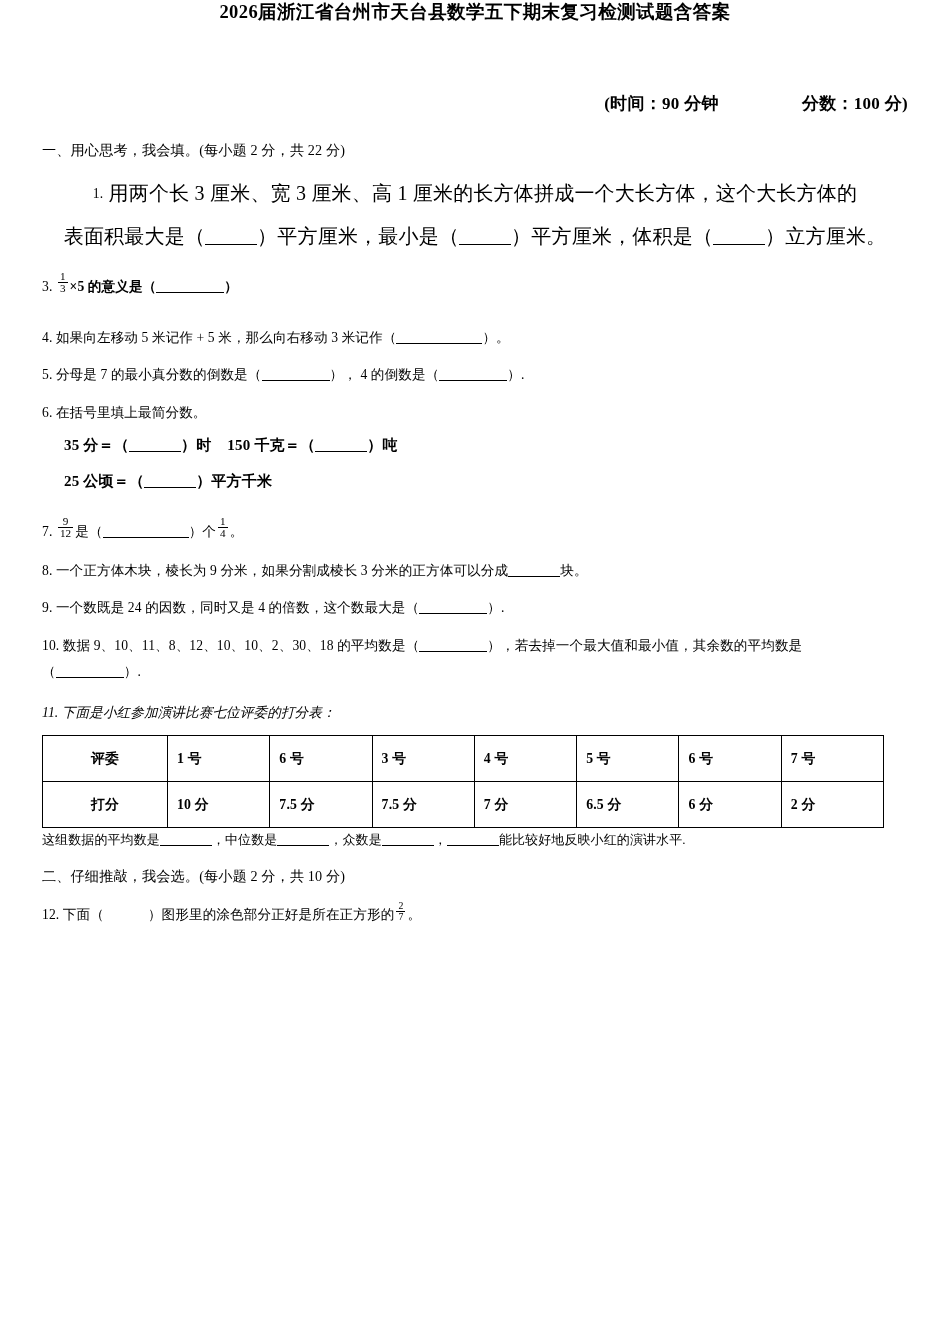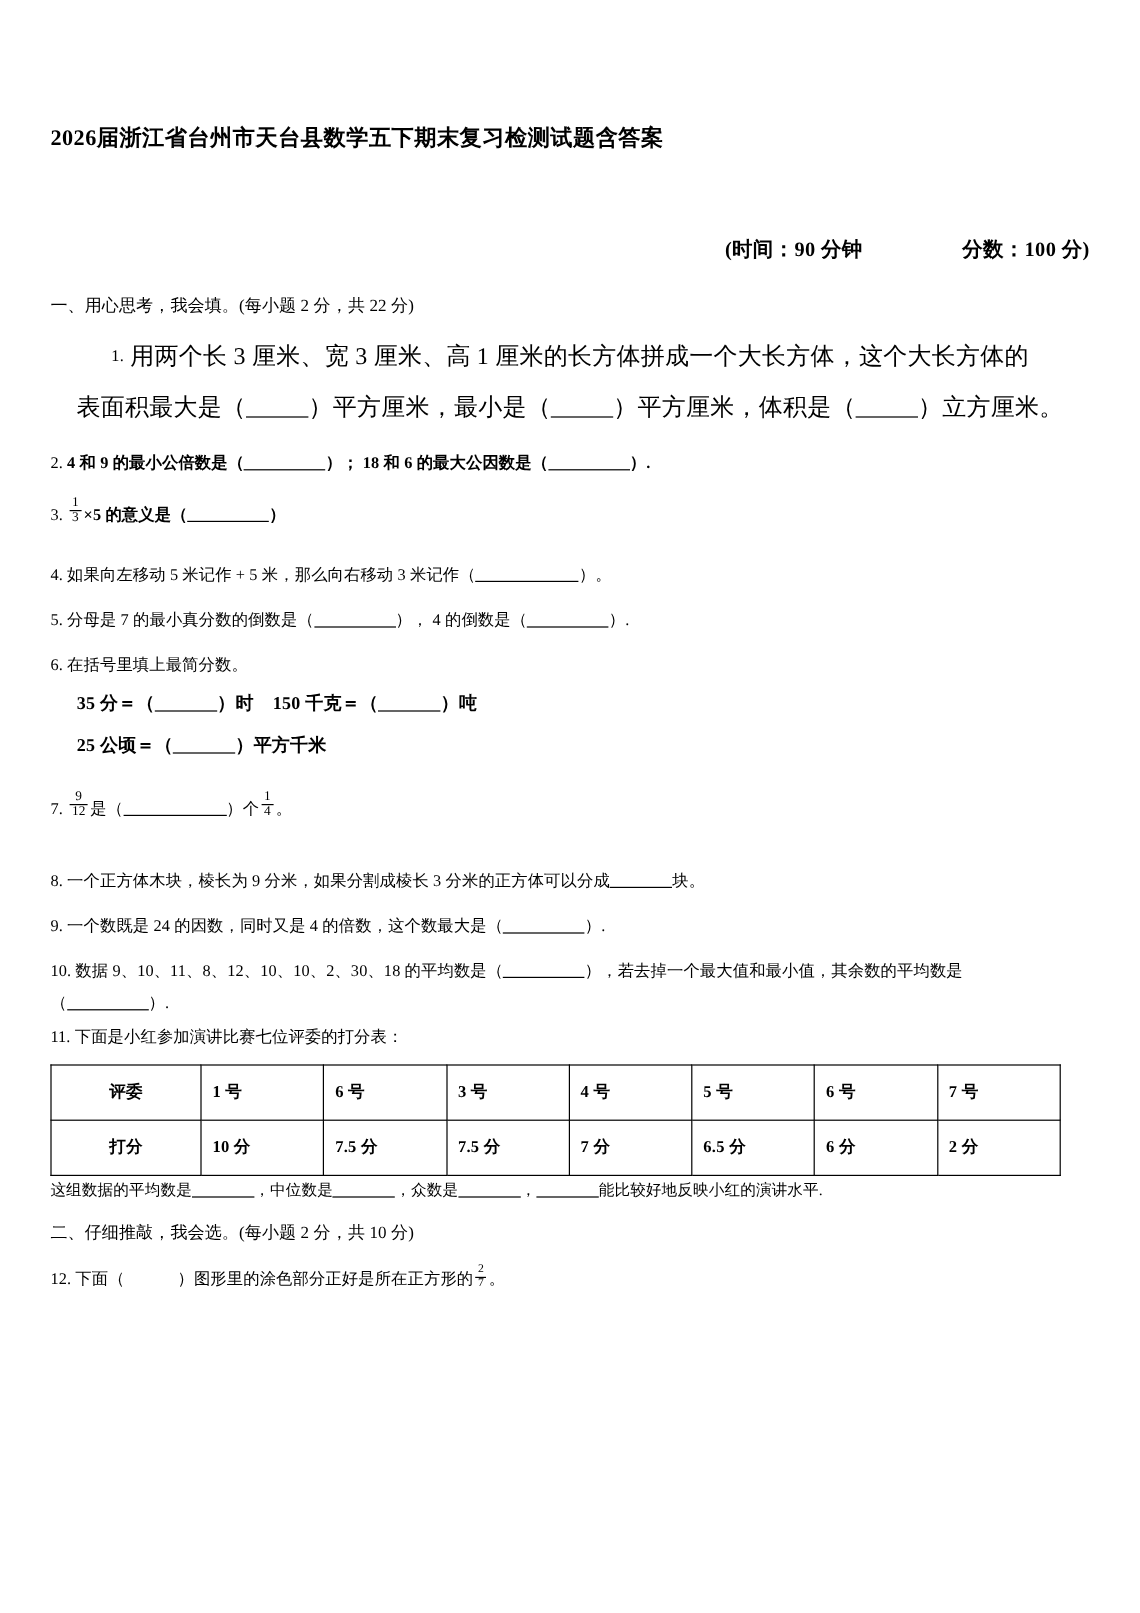--- a/index.html
+++ b/index.html
@@ -18,24 +18,24 @@
   .page {
     width: 950px;
     height: 1344px;
     position: relative;
     box-sizing: border-box;
     padding: 0 42px;
   }
 
   
   .doc-title {
+    text-align: center;
     font-size: 18.5px;
     font-weight: bold;
     letter-spacing: 0.4px;
-    padding-top: 104px;
     line-height: 1.3;
   }
   .meta-line {
     text-align: right;
     font-size: 17px;
     font-weight: bold;
     margin-top: 68px;
     letter-spacing: 0.3px;
   }
   .meta-line .gap {
@@ -157,24 +157,20 @@
 
   <div class="sec-head">一、用心思考，我会填。(每小题 2 分，共 22 分)</div>
 
   <div class="q-big">
     <span class="num">1.</span>
     <span>用两个长 3 厘米、宽 3 厘米、高 1 厘米的长方体拼成一个大长方体，这个大长方体的</span>
     <br>
     <span>表面积最大是（</span><span class="blank-m"></span><span>）平方厘米，最小是（</span><span class="blank-m"></span><span>）平方厘米，体积是（</span><span class="blank-m"></span><span>）立方厘米。</span>
   </div>
 
-  <div class="q">
-    <span class="num">2.</span>
-    <b class="bn">4 和 9 的最小公倍数是（</b><span class="blank-l"></span><b class="bn">）；  18 和 6 的最大公因数是（</b><span class="blank-l"></span><b class="bn">）.</b>
-  </div>
 
   <div class="q" style="margin-top:16px;">
     <span class="num">3.</span>
     <span class="frac"><span class="n">1</span><span class="d">3</span></span><b class="bn">×5 的意义是（</b><span class="blank-l"></span><b class="bn">）</b>
   </div>
 
   <div class="q" style="margin-top:24px;">
     <span class="num">4.</span>
     <span>如果向左移动 5 米记作 + 5 米，那么向右移动 3 米记作（</span><span class="blank-xl"></span><span>）。</span>
   </div>
@@ -195,38 +191,38 @@
 
   <div class="sub">
     <span>25 公顷＝（</span><span class="blank-m"></span><span>）平方千米</span>
   </div>
 
   <div class="q" style="margin-top:22px;">
     <span class="num">7.</span>
     <span class="frac"><span class="n">9</span><span class="d">12</span></span><span>是（</span><span class="blank-xl"></span><span>）个</span><span class="frac"><span class="n">1</span><span class="d">4</span></span><span>。</span>
   </div>
 
-  <div class="q" style="margin-top:34px;">
+  <div class="q" style="margin-top:12px;">
     <span class="num">8.</span>
     <span>一个正方体木块，棱长为 9 分米，如果分割成棱长 3 分米的正方体可以分成</span><span class="blank-m"></span><span>块。</span>
   </div>
 
   <div class="q">
     <span class="num">9.</span>
     <span>一个数既是 24 的因数，同时又是 4 的倍数，这个数最大是（</span><span class="blank-l"></span><span>）.</span>
   </div>
 
   <div class="q">
     <span class="num">10.</span>
     <span>数据 9、10、11、8、12、10、10、2、30、18 的平均数是（</span><span class="blank-l"></span><span>），若去掉一个最大值和最小值，其余数的平均数是</span>
     <br>
     <span>（</span><span class="blank-l"></span><span>）.</span>
   </div>
 
-  <div class="q" style="margin-top:2px;">
+  <div class="q" style="margin-top:14px;font-style:italic;">
     <span class="num">11.</span>
     <span>下面是小红参加演讲比赛七位评委的打分表：</span>
   </div>
 
   <table class="score-table">
     <tbody>
         <tr>
       <td class="c0">评委</td>
       <td>1 号</td>
       <td>6 号</td>

